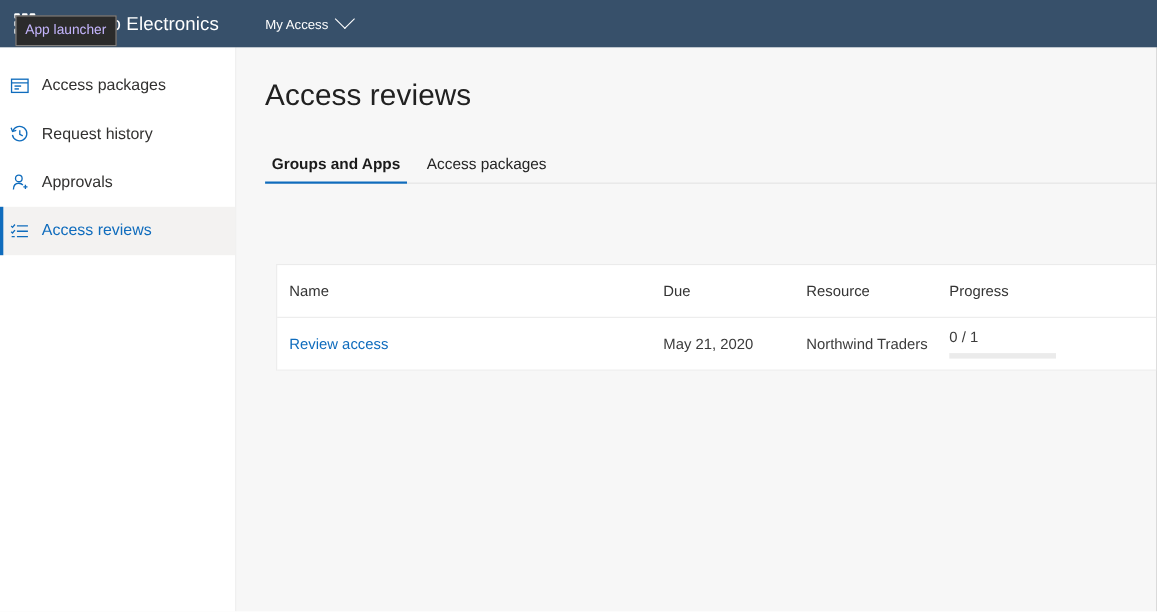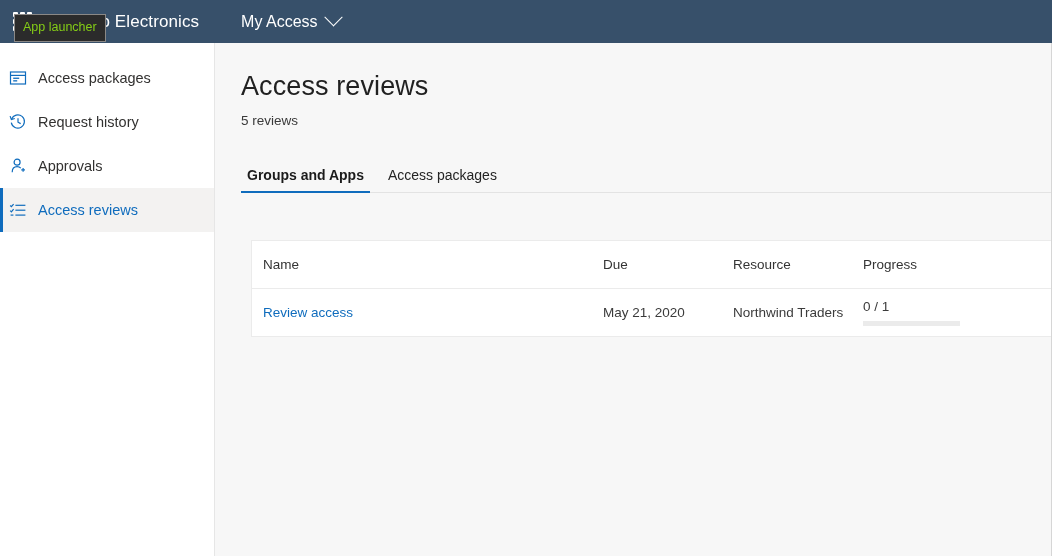--- a/index.html
+++ b/index.html
@@ -68,39 +68,39 @@
     white-space: nowrap;
     padding-left: 2px;
   }
 
   .myaccess {
     display: flex;
     align-items: center;
     gap: 9px;
     margin-left: 42px;
     color: #ffffff;
-    font-size: 16px;
+    font-size: 12px;
     cursor: pointer;
     white-space: nowrap;
   }
   .chev {
     display: inline-block;
     width: 13px; height: 13px;
     border-right: 1.6px solid #ffffff;
     border-bottom: 1.6px solid #ffffff;
     transform: rotate(45deg) translate(-3px,-3px);
   }
 
   
   .tooltip {
     position: absolute;
     left: 14px;
     top: 14px;
     background: #2b2b2b;
-    color: #84cc16;
+    color: #c4b5fd;
     border: 1px solid #8a8886;
     font-size: 12.5px;
     line-height: 1;
     padding: 6px 8px 7px 8px;
     white-space: nowrap;
     z-index: 60;
   }
 
   
   .body-wrap {
@@ -338,21 +338,20 @@
           </svg>
         </span>
         <span>Access reviews</span>
       </a>
 
     </nav>
 
     <main class="content">
 
       <h1 class="page-title">Access reviews</h1>
-      <div class="page-sub">5 reviews</div>
 
       <div class="tabs">
         <div class="tab active">Groups and Apps</div>
         <div class="tab">Access packages</div>
       </div>
 
       <div class="table-card">
 
         <div class="t-row t-head">
           <div class="th c-name">Name</div>

